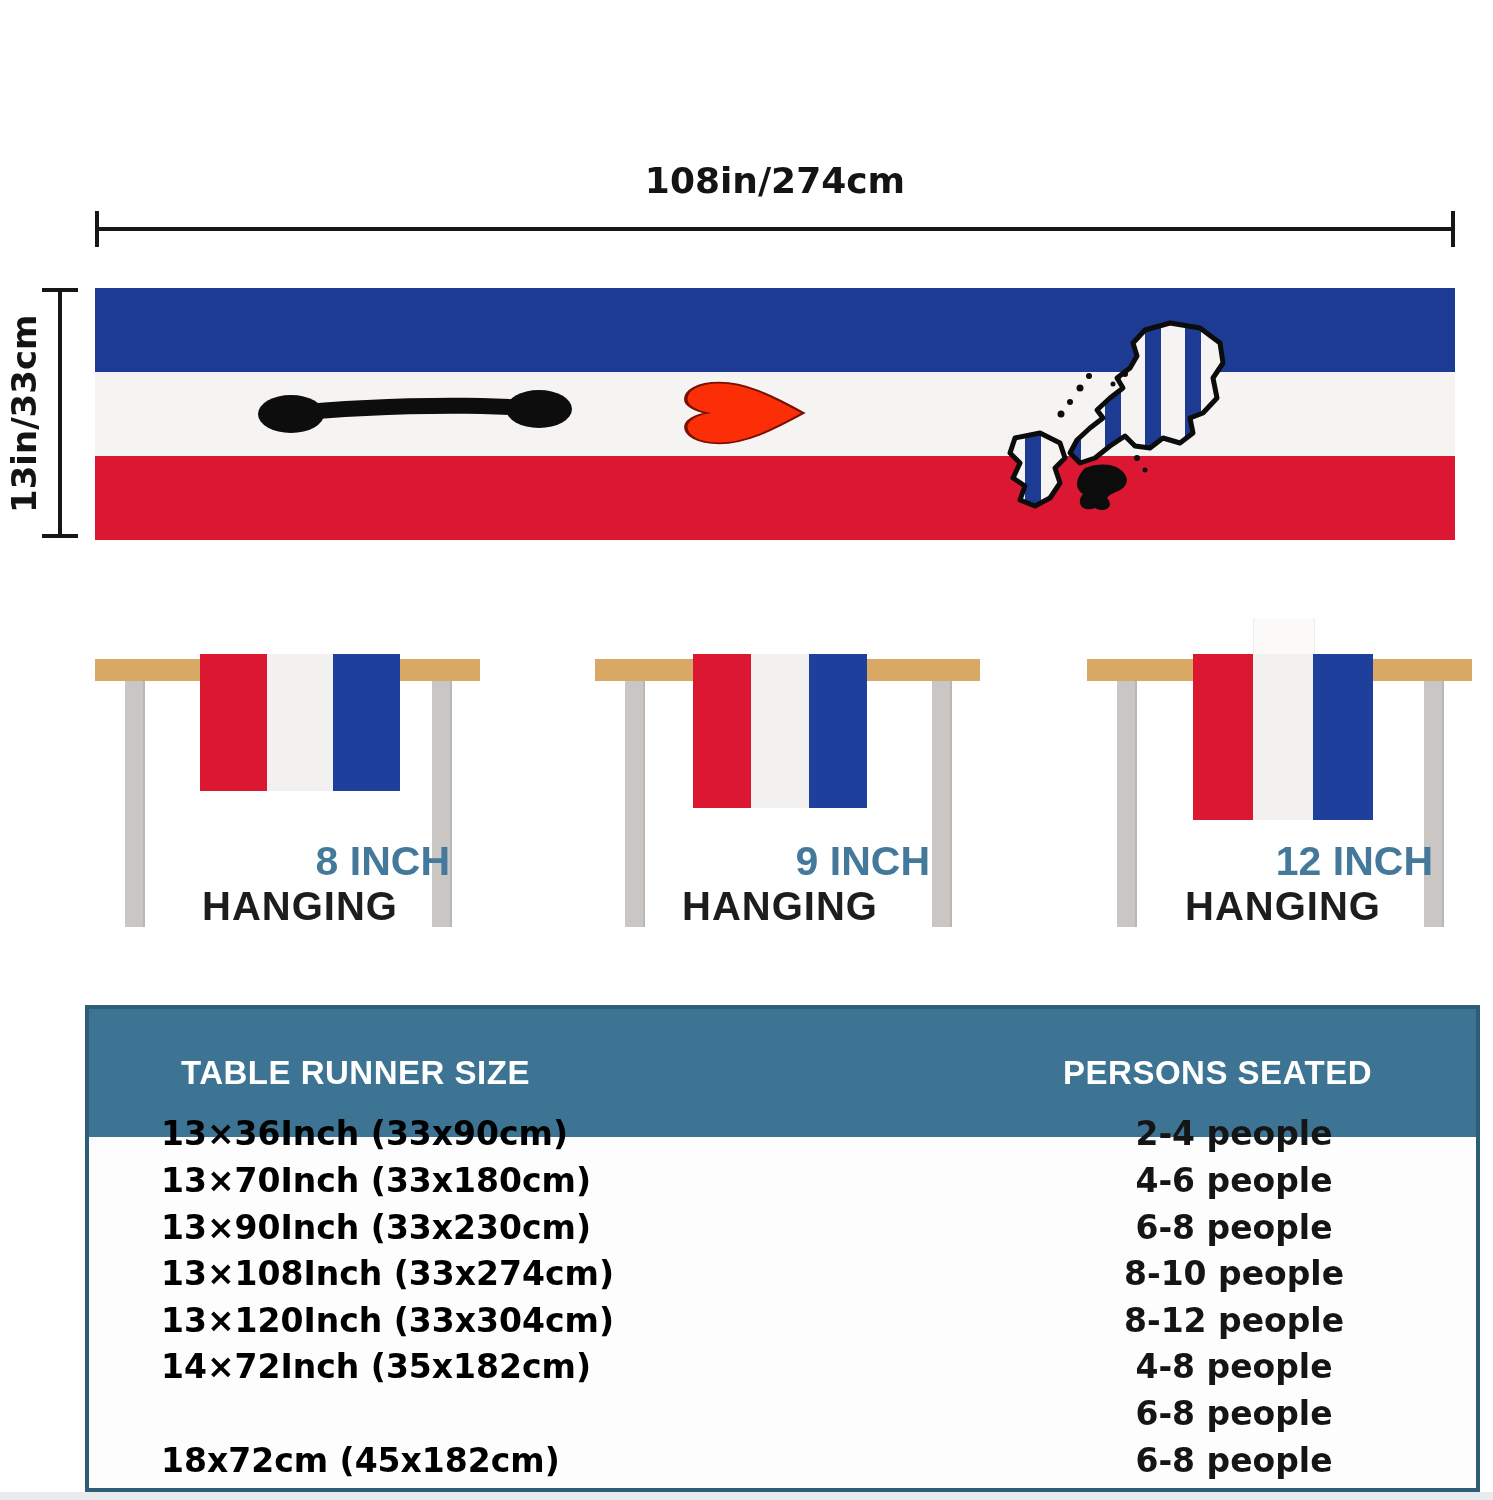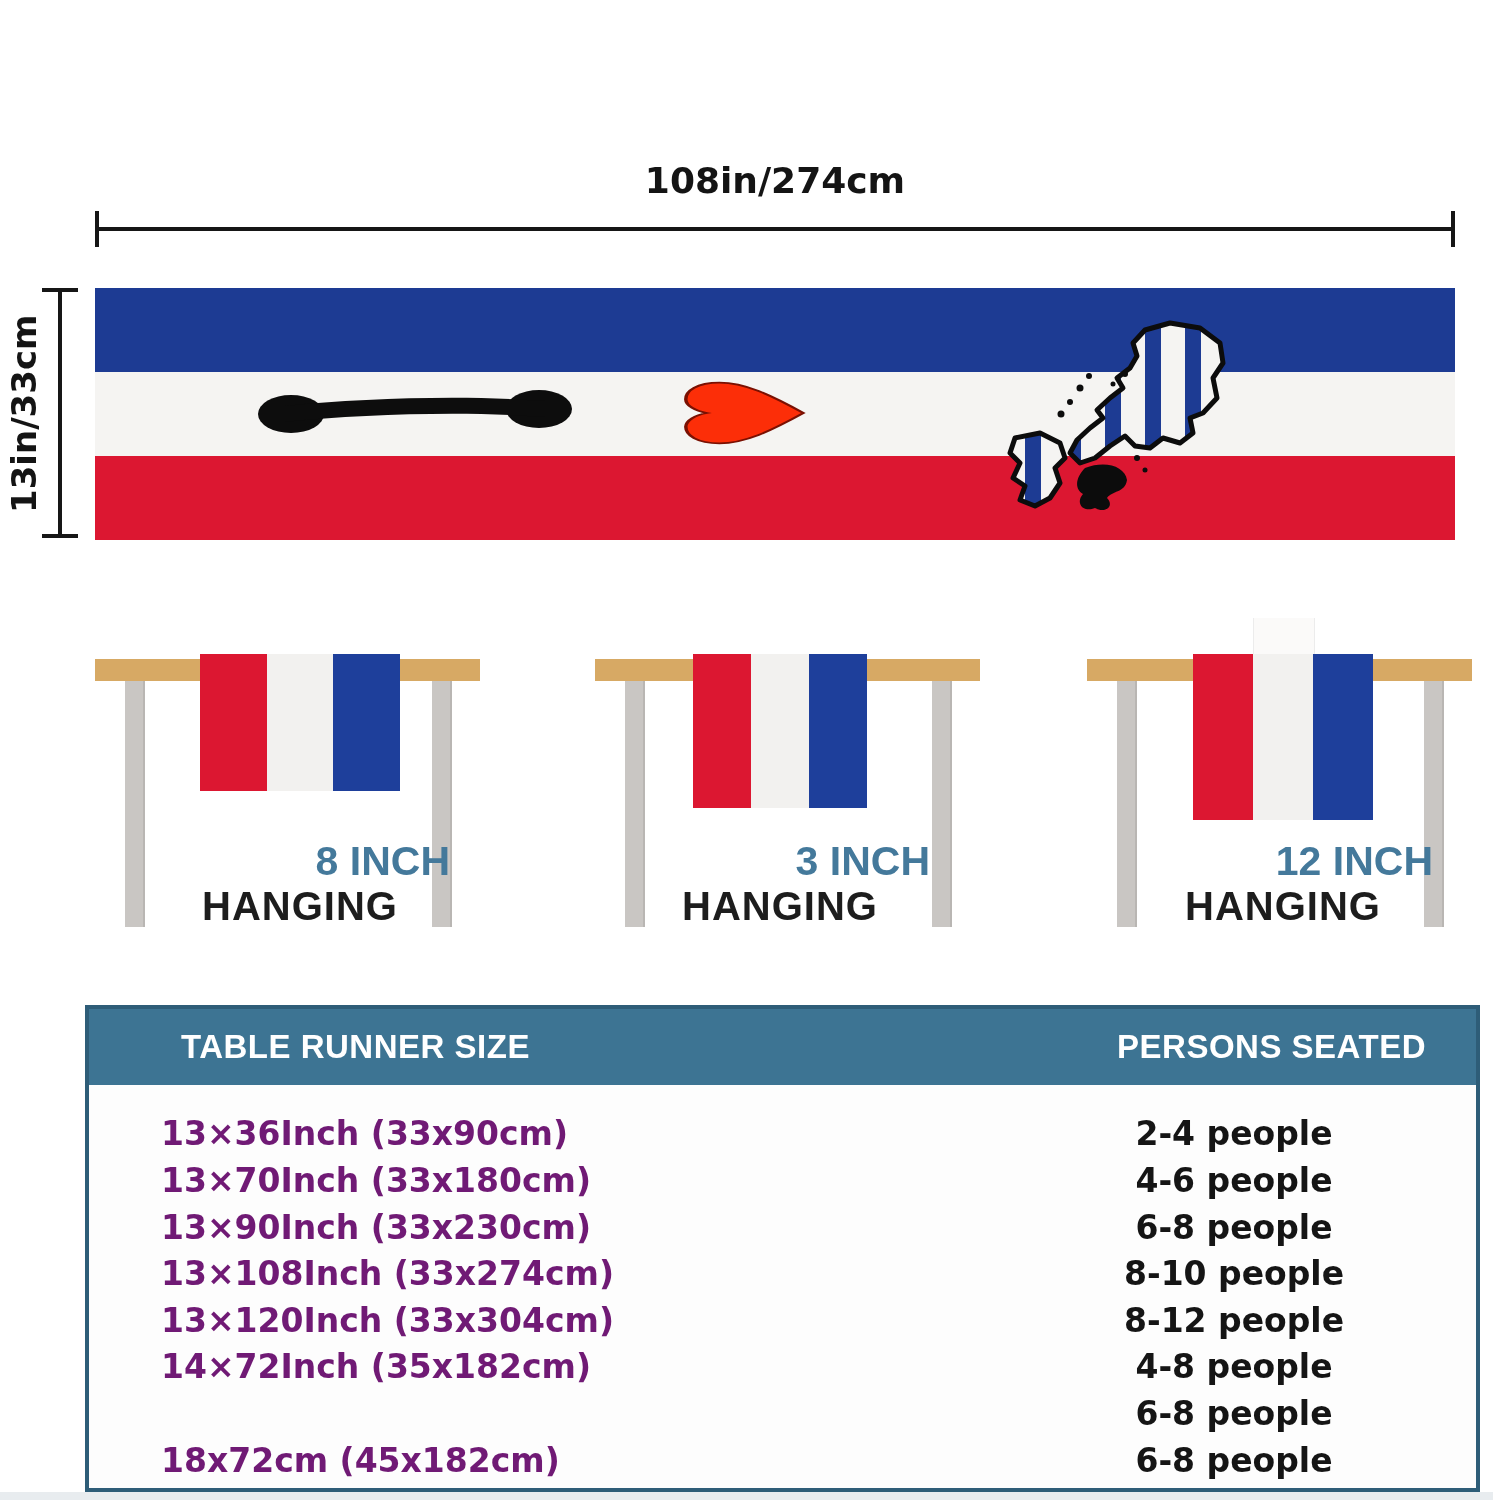--- a/index.html
+++ b/index.html
@@ -36,28 +36,28 @@
   .hr-red{background:#dc1731;}
   .hr-white{background:#f2f1ef;}
   .hr-blue{background:#1e3f9b;}
   .size-label{width:300px;text-align:right;font-weight:700;font-size:41px;color:#44799b;white-space:nowrap;}
   .hang-label{width:300px;text-align:center;font-weight:600;font-size:40px;color:#1d1d1d;
               letter-spacing:1px;white-space:nowrap;}
 
   
   .size-table{left:85px;top:1005px;width:1387px;height:479px;background:#fdfdfd;
               border:4px solid #2e5d78;}
-  .st-header{position:absolute;left:0;top:0;right:0;height:76px;background:#3d7493;
+  .st-header{position:absolute;left:0;top:0;right:0;height:128px;background:#3d7493;
              display:flex;align-items:center;justify-content:space-between;
-             padding:0 50px 0 92px;box-sizing:border-box;}
+             padding:0 104px 0 92px;box-sizing:border-box;}
   .st-header span{color:#ffffff;font-weight:700;font-size:33px;letter-spacing:0.5px;white-space:nowrap;}
   .st-rows{position:absolute;left:0;right:0;top:102px;bottom:4px;display:flex;
            flex-direction:column;justify-content:space-around;}
   .st-row{position:relative;height:40px;}
-  .st-size{position:absolute;left:72px;top:0;font:600 33px "DejaVu Sans",sans-serif;color:#701a75;white-space:nowrap;}
+  .st-size{position:absolute;left:72px;top:0;font:600 33px "DejaVu Sans",sans-serif;color:#000000;white-space:nowrap;}
   .st-persons{position:absolute;left:930px;top:0;width:430px;text-align:center;
               font:600 33px "DejaVu Sans",sans-serif;color:#151515;white-space:nowrap;}
 
   .bottom-strip{left:0;top:1492px;width:1493px;height:8px;background:#e8ecef;}
 </style>
 </head>
 <body>
 
 <div id="canvas">
 
@@ -127,21 +127,21 @@
   <div class="abs hang-label" style="left:150px;top:884px;">HANGING</div>
 
   <div class="abs tabletop" style="left:595px;top:659px;width:385px;"></div>
   <div class="abs leg" style="left:625px;top:681px;"></div>
   <div class="abs leg" style="left:932px;top:681px;"></div>
   <div class="abs hang-runner" style="left:693px;top:654px;width:174px;height:154px;">
     <div class="hr-red"></div>
     <div class="hr-white"></div>
     <div class="hr-blue"></div>
   </div>
-  <div class="abs size-label" style="left:630px;top:838px;">3 INCH</div>
+  <div class="abs size-label" style="left:630px;top:838px;">9 INCH</div>
   <div class="abs hang-label" style="left:630px;top:884px;">HANGING</div>
 
   <div class="abs tabletop" style="left:1087px;top:659px;width:385px;"></div>
   <div class="abs leg" style="left:1117px;top:681px;"></div>
   <div class="abs leg" style="left:1424px;top:681px;"></div>
   <div class="abs" style="left:1253px;top:618px;width:60px;height:40px;background:#fbfaf9;border-left:1px solid #ececec;border-right:1px solid #ececec;"></div>
   <div class="abs hang-runner" style="left:1193px;top:654px;width:180px;height:166px;">
     <div class="hr-red"></div>
     <div class="hr-white"></div>
     <div class="hr-blue"></div>

